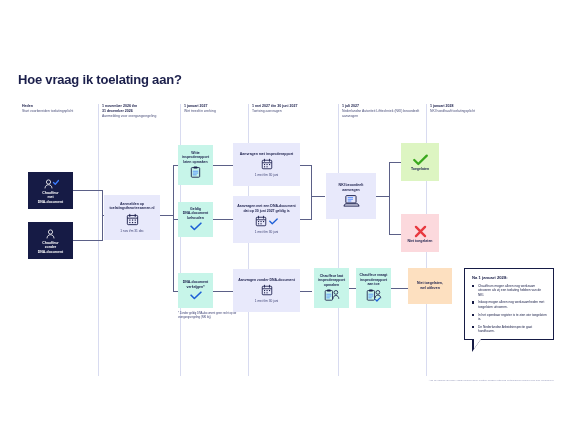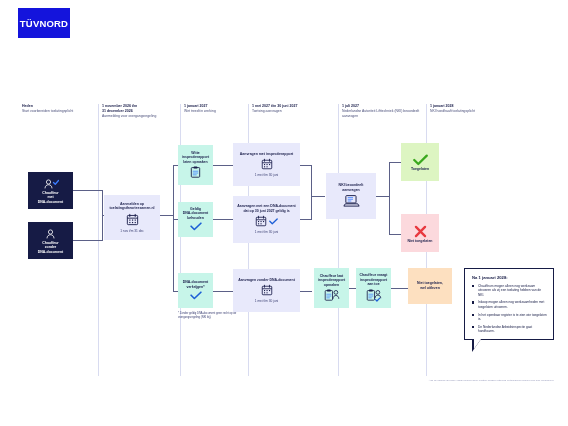--- a/index.html
+++ b/index.html
@@ -89,24 +89,22 @@
   .footer{
     position:absolute;left:372px;top:379px;width:182px;
     font-size:2.5px;line-height:1.4;color:#9296b8;text-align:right;
   }
 </style>
 </head>
 <body>
 
 <div class="page">
 
-  <div class="logo">
-    <span>TÜVNORD</span>
-  </div>
-
+
+  <div class="title">Hoe vraag ik toelating aan?</div>
 
   <div class="tl">
     <div class="tl-col" style="left:0px;width:80px;">
       <div class="tl-d">Heden</div>
       <div class="tl-s">Start voorbereiden toelatingsplicht</div>
     </div>
     <div class="tl-col div" style="left:80px;width:82px;">
       <div class="tl-d" style="white-space:pre-line">1 november 2026 t/m
 31 december 2026</div>
       <div class="tl-s">Aanmelding voor overgangsregeling</div>

